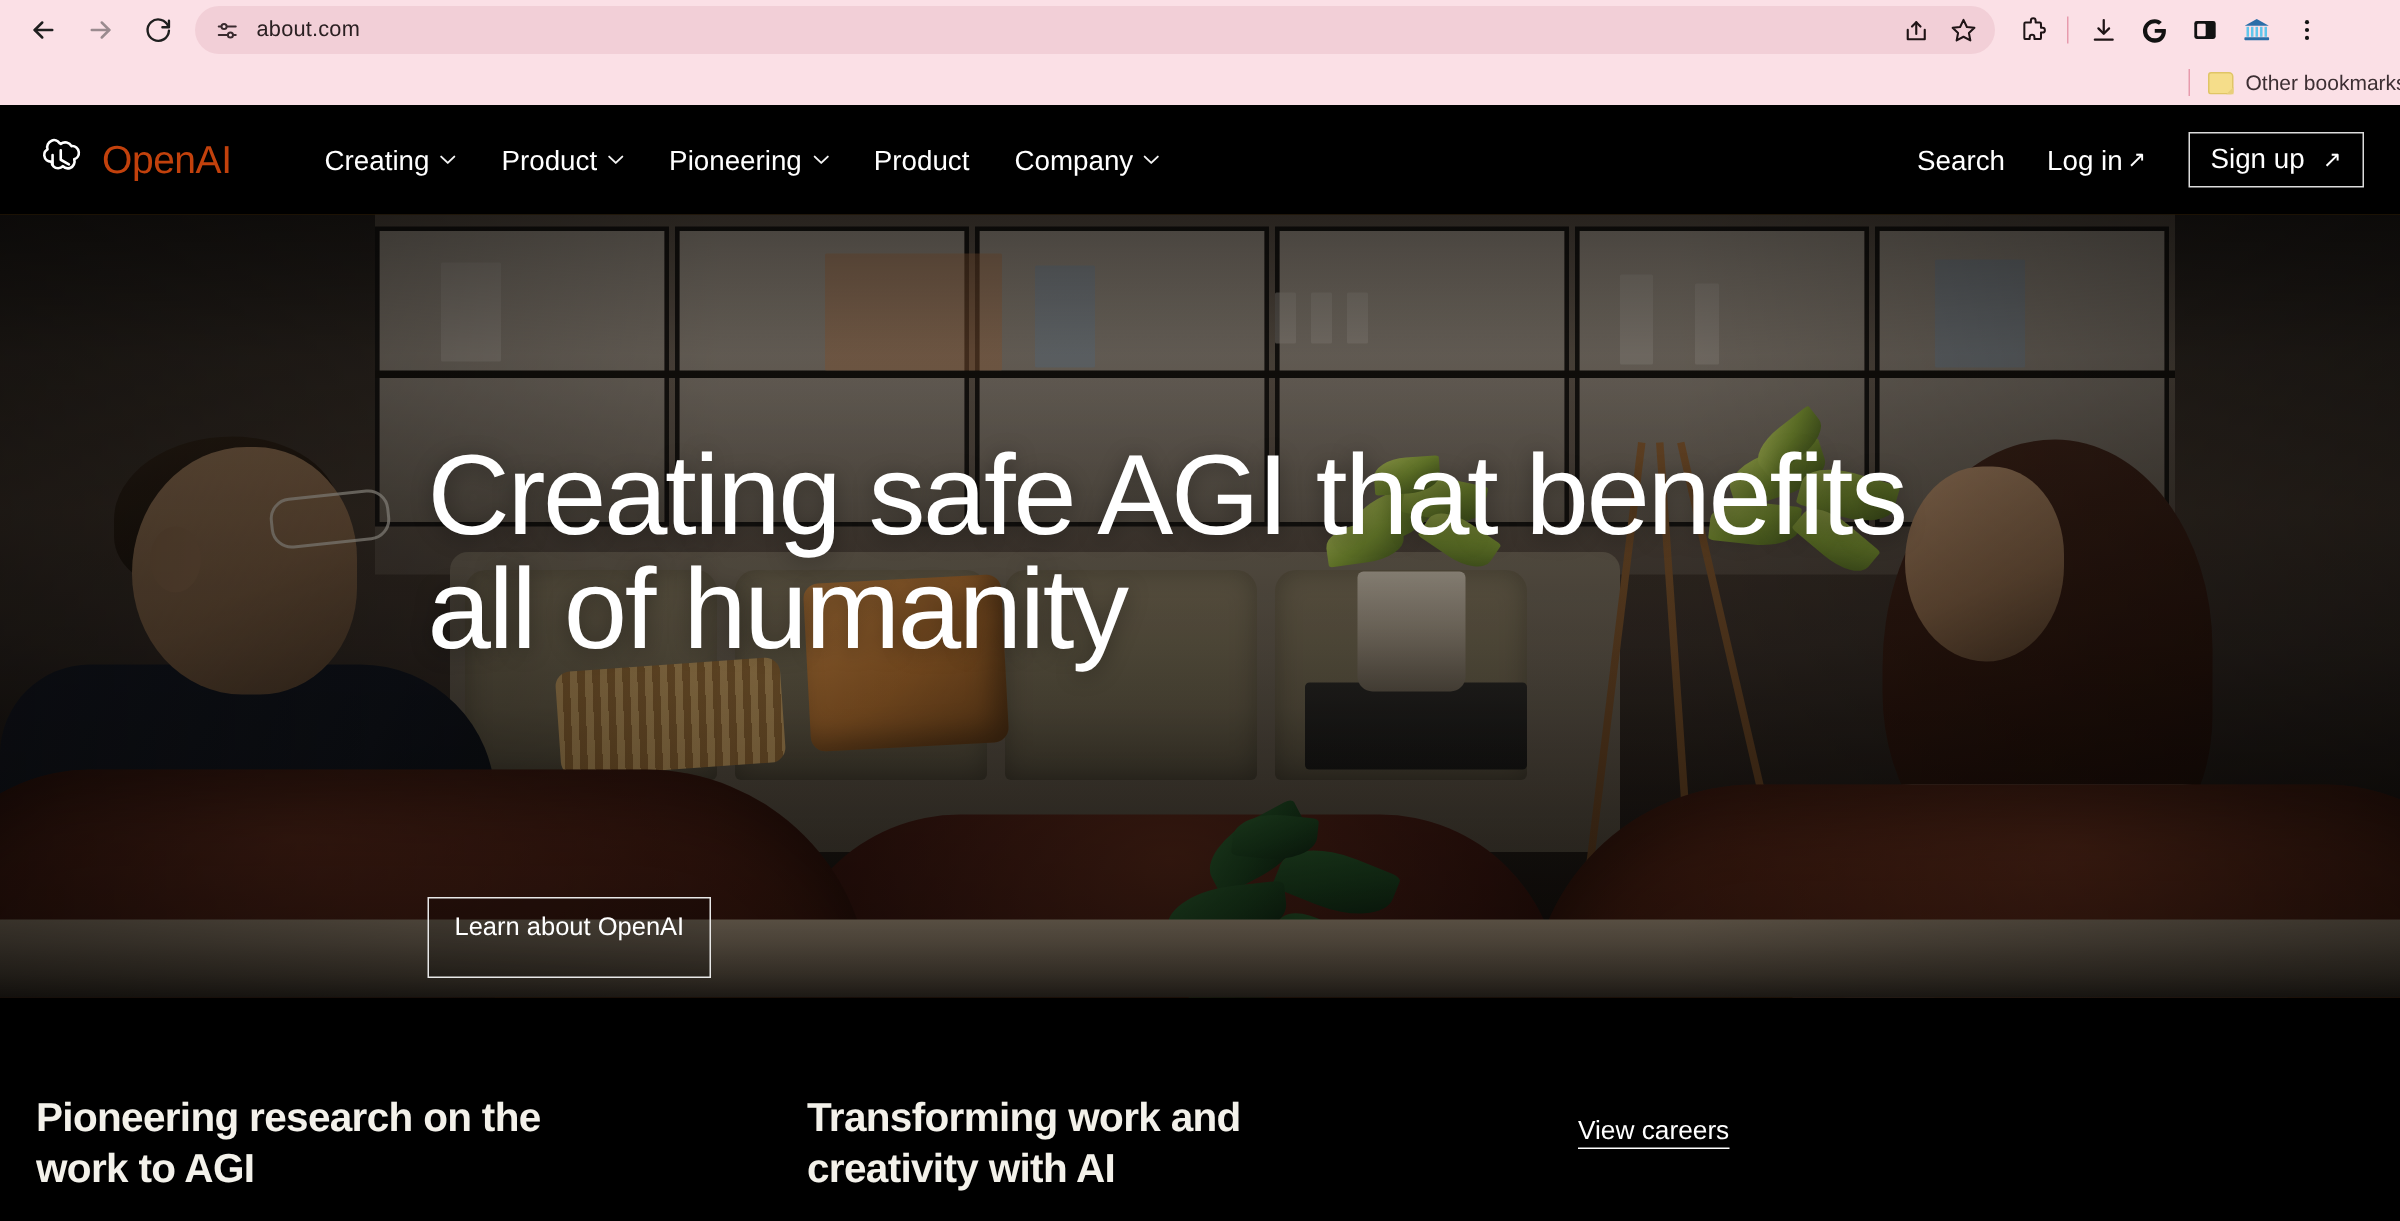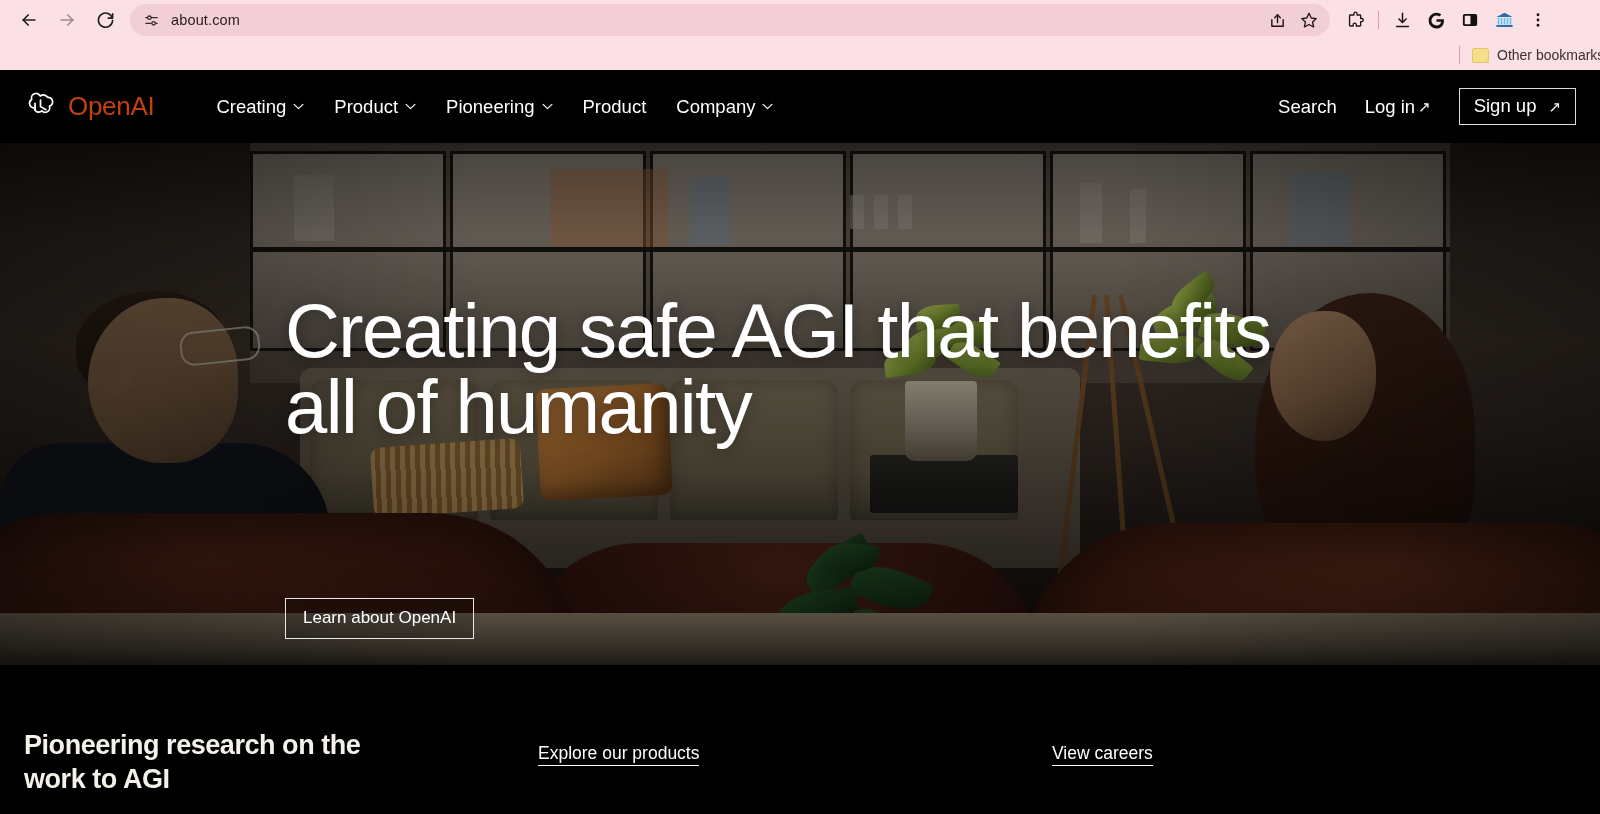--- a/index.html
+++ b/index.html
@@ -375,21 +375,21 @@
     line-height: 1.0;
     font-weight: 400;
     letter-spacing: -1.6px;
     text-shadow: 0 2px 14px rgba(0,0,0,.35);
   }
   .hero-cta {
     position: absolute; left: 285px; top: 455px;
     border: 1.2px solid #e8e8e8;
     color: #fff;
     font-size: 17px;
-    padding: 9px 17px 10px;
+    padding: 9px 17px 23px;
     background: rgba(0,0,0,.18);
     white-space: nowrap;
   }
 
   
   .cards {
     position: absolute; top: 595px; left: 0;
     width: 1600px; height: 219px;
     background: #000;
     display: flex;
@@ -690,19 +690,21 @@
     </div>
   </div>
 
   <div class="cards">
     <div class="card">
       <div class="card-title">Pioneering research on the
 work to AGI</div>
       <a class="card-link">Learn about our research</a>
     </div>
     <div class="card">
+      <div class="card-title">Transforming work and
+creativity with AI</div>
       <a class="card-link">Explore our products</a>
     </div>
     <div class="card">
       <a class="card-link">View careers</a>
     </div>
   </div>
 </div>
 
 </body></html>

